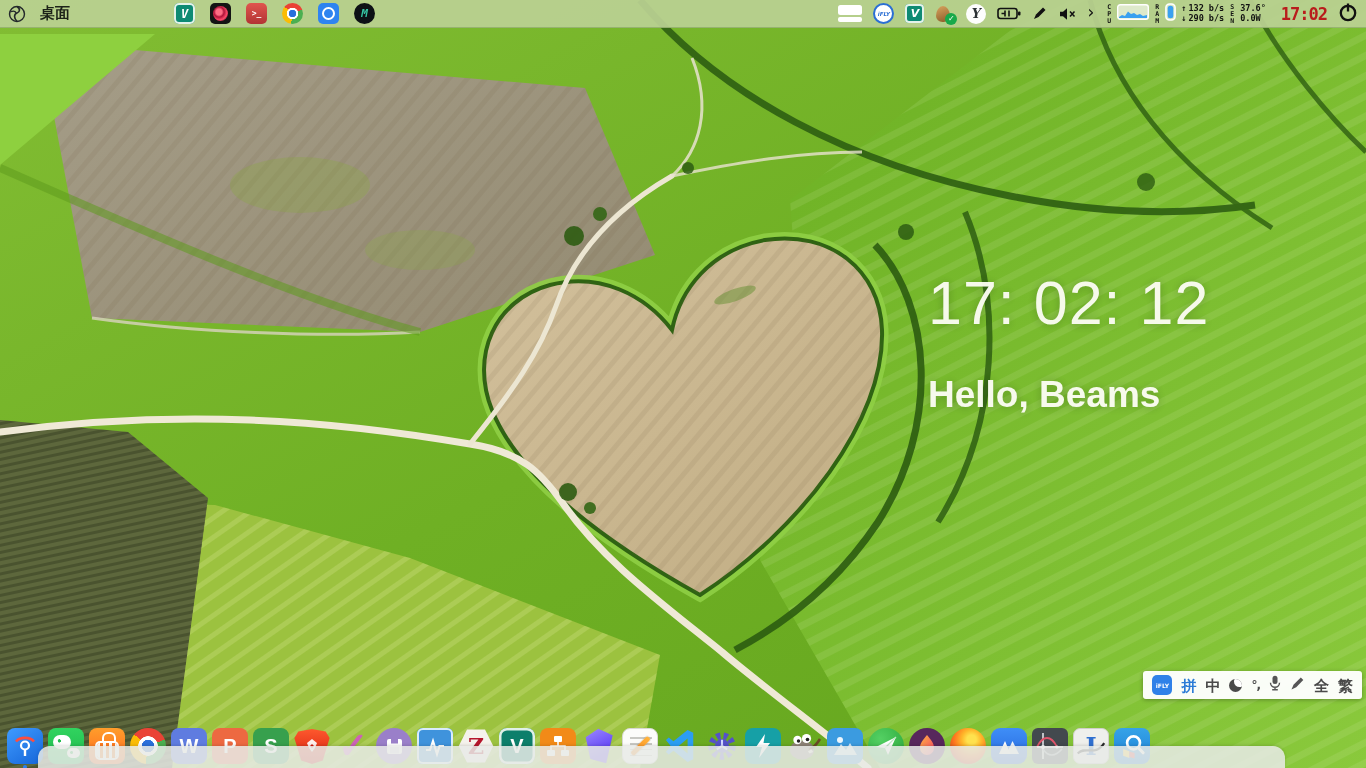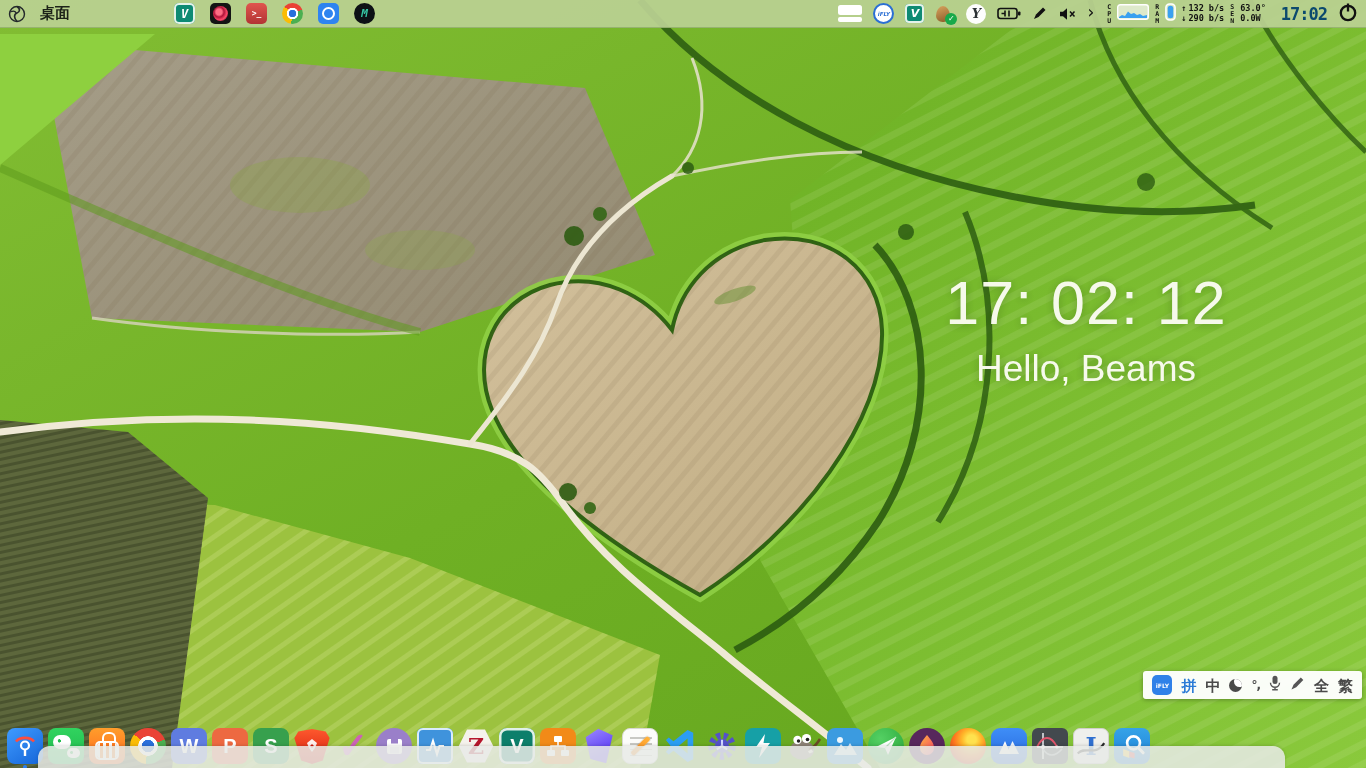--- a/index.html
+++ b/index.html
@@ -43,28 +43,28 @@
   .tr-nut { width:20px; height:20px; }
   .tr-nut::before { content:""; position:absolute; left:1px; top:2px; width:14px; height:16px; background:linear-gradient(160deg,#d8a45e,#8a5a28); border-radius:50% 50% 46% 46% / 62% 62% 38% 38%; }
   .tr-nut .badge { position:absolute; right:-2px; bottom:-1px; width:12px; height:12px; border-radius:50%; background:#18a94a; color:#fff; font:700 8px "DejaVu Sans",sans-serif; display:flex; align-items:center; justify-content:center; }
   .tr-y { width:20px; height:20px; border-radius:50%; background:#fdfdfd; color:#2c3135; font:700 13px "DejaVu Serif",serif; }
   .tr-chev { font:400 17px "DejaVu Sans",sans-serif; color:#111; line-height:1; padding-bottom:3px; }
 
   .tb-stats { display:flex; align-items:center; gap:5px; margin-left:12px; color:#111; }
   .vl { writing-mode:vertical-rl; text-orientation:upright; font:700 6.5px "DejaVu Sans Mono",monospace; line-height:6px; letter-spacing:-1px; color:#111; }
   .net, .sen { display:flex; flex-direction:column; justify-content:center; font:700 8.5px "DejaVu Sans Mono",monospace; line-height:9.5px; white-space:nowrap; }
   .net-row { display:flex; gap:2px; }
-  .tb-clock { font:700 17px "DejaVu Sans Mono",monospace; color:#0c4a6e; margin:0 6px 0 10px; letter-spacing:-1px; }
+  .tb-clock { font:700 17px "DejaVu Sans Mono",monospace; color:#b91c1c; margin:0 6px 0 10px; letter-spacing:-1px; }
 
   
-  #clockWidget { position:absolute; top:268px; right:110px; width:340px; text-align:center; color:#fbfcf2; z-index:10;
+  #clockWidget { position:absolute; top:268px; right:98px; width:340px; color:#fbfcf2; z-index:10;
     text-shadow:0 1px 8px rgba(20,40,10,0.25); }
   #cw-time { font-size:61px; font-weight:100; letter-spacing:1px; white-space:nowrap; opacity:0.96; }
   #cw-date { font-size:26px; font-weight:100; margin-top:24px; opacity:0.95; }
-  #cw-greet { font-size:37px; font-weight:400; margin-top:10px; opacity:0.97; }
+  #cw-greet { font-size:37px; font-weight:700; margin-top:36px; opacity:0.97; }
 
   
   #imeBar { position:absolute; right:4px; bottom:69px; height:28px; z-index:40;
     background:rgba(255,255,255,0.96); border-radius:3px; box-shadow:0 1px 4px rgba(0,0,0,0.3);
     display:flex; align-items:center; gap:9px; padding:0 9px; color:#4a4a4a; }
   .ime-logo { width:20px; height:20px; border-radius:5px; background:#2f81e8; color:#fff; font:700 6px "DejaVu Sans",sans-serif; display:flex; align-items:center; justify-content:center; }
   .ime-ch { font-size:15px; font-weight:600; line-height:1; }
   .ime-blue { color:#2b7bd6; }
   .ime-moon { width:13px; height:13px; border-radius:50%; background:#4a4a4a; position:relative; overflow:hidden; }
   .ime-moon::after { content:""; position:absolute; width:11px; height:11px; border-radius:50%; background:#fff; left:5px; top:-3px; }
@@ -295,21 +295,21 @@
             <span>↑</span>
             <span>132 b/s</span>
           </span>
         <span class="net-row">
             <span>↓</span>
             <span>290 b/s</span>
           </span>
       </span>
       <span class="vl">SEN</span>
       <span class="sen">
-        <span>63.0°</span>
+        <span>37.6°</span>
         <span>0.0W</span>
       </span>
       <span class="tb-clock">17:02</span>
       <span>
         <svg width="20" height="20" viewBox="0 0 20 20">
             <circle cx="10" cy="11" r="7.2" fill="none" stroke="#111" stroke-width="2.3"></circle>
             <line x1="10" y1="1.5" x2="10" y2="9.5" stroke="#111" stroke-width="2.3"></line>
           </svg>
       </span>
     </div>

